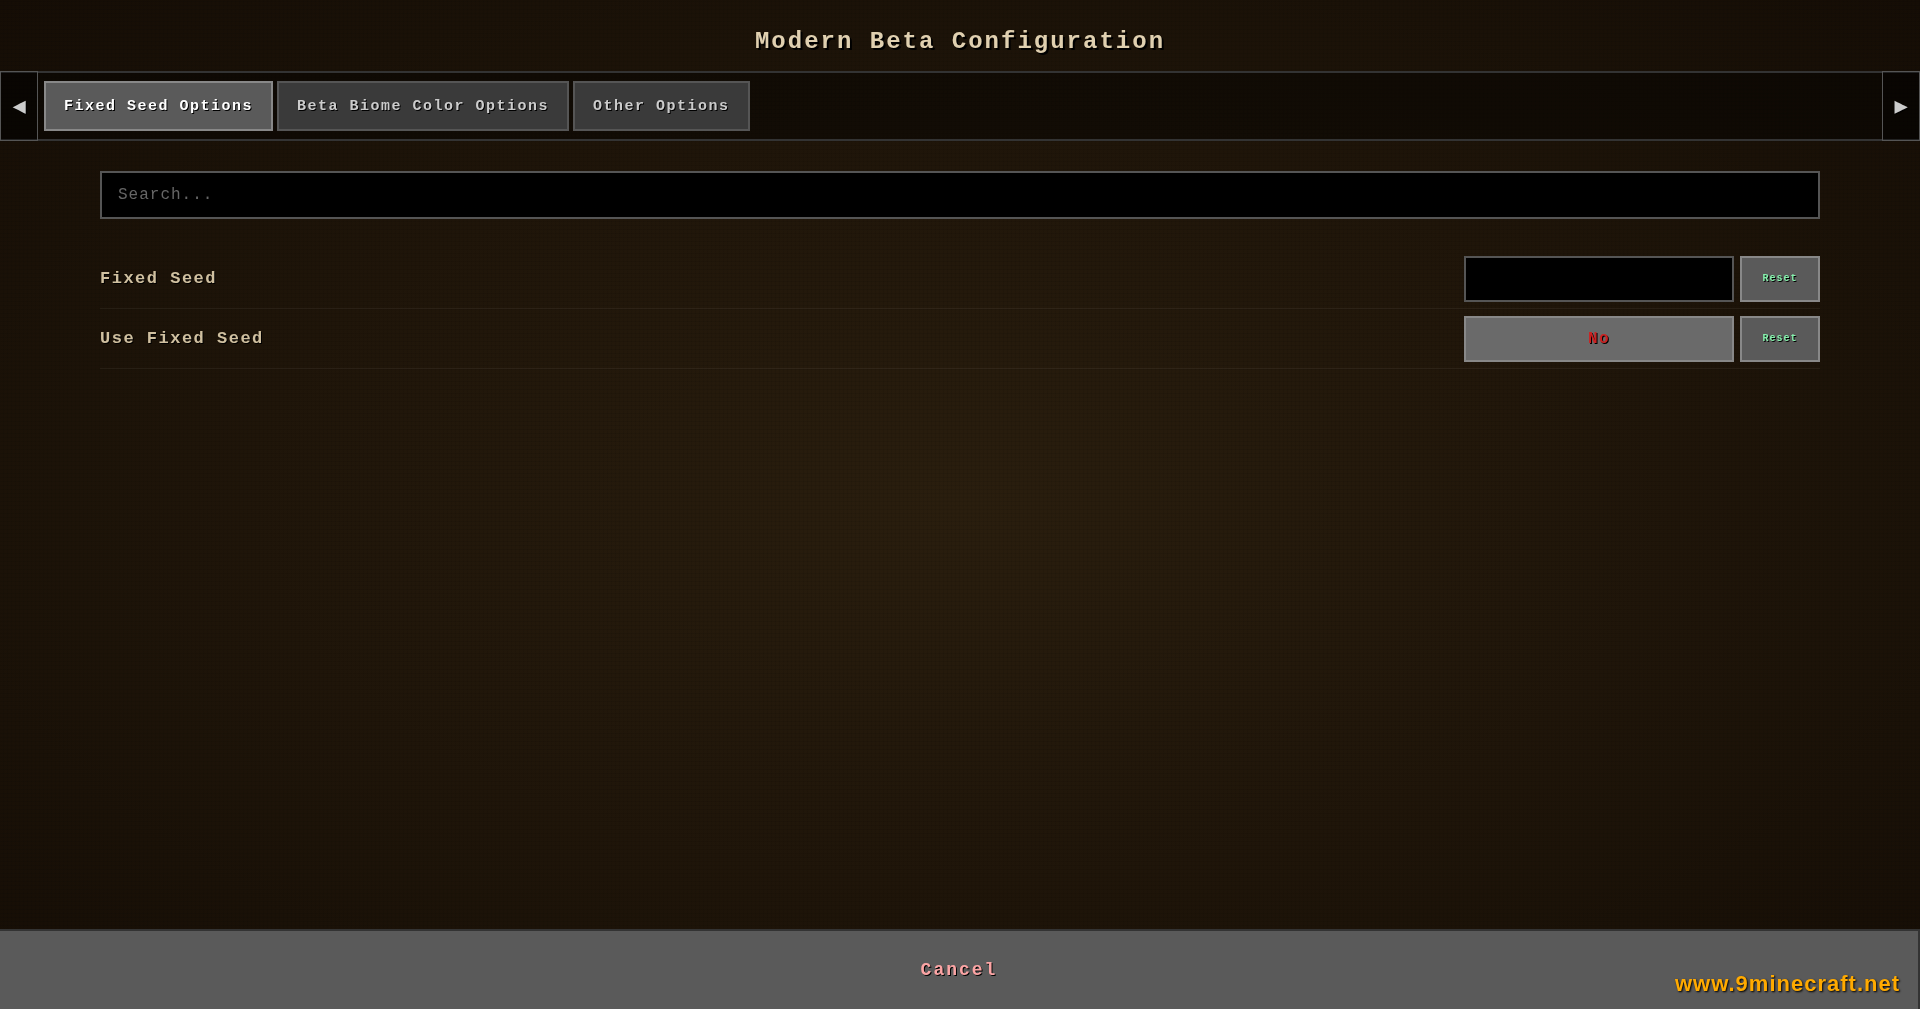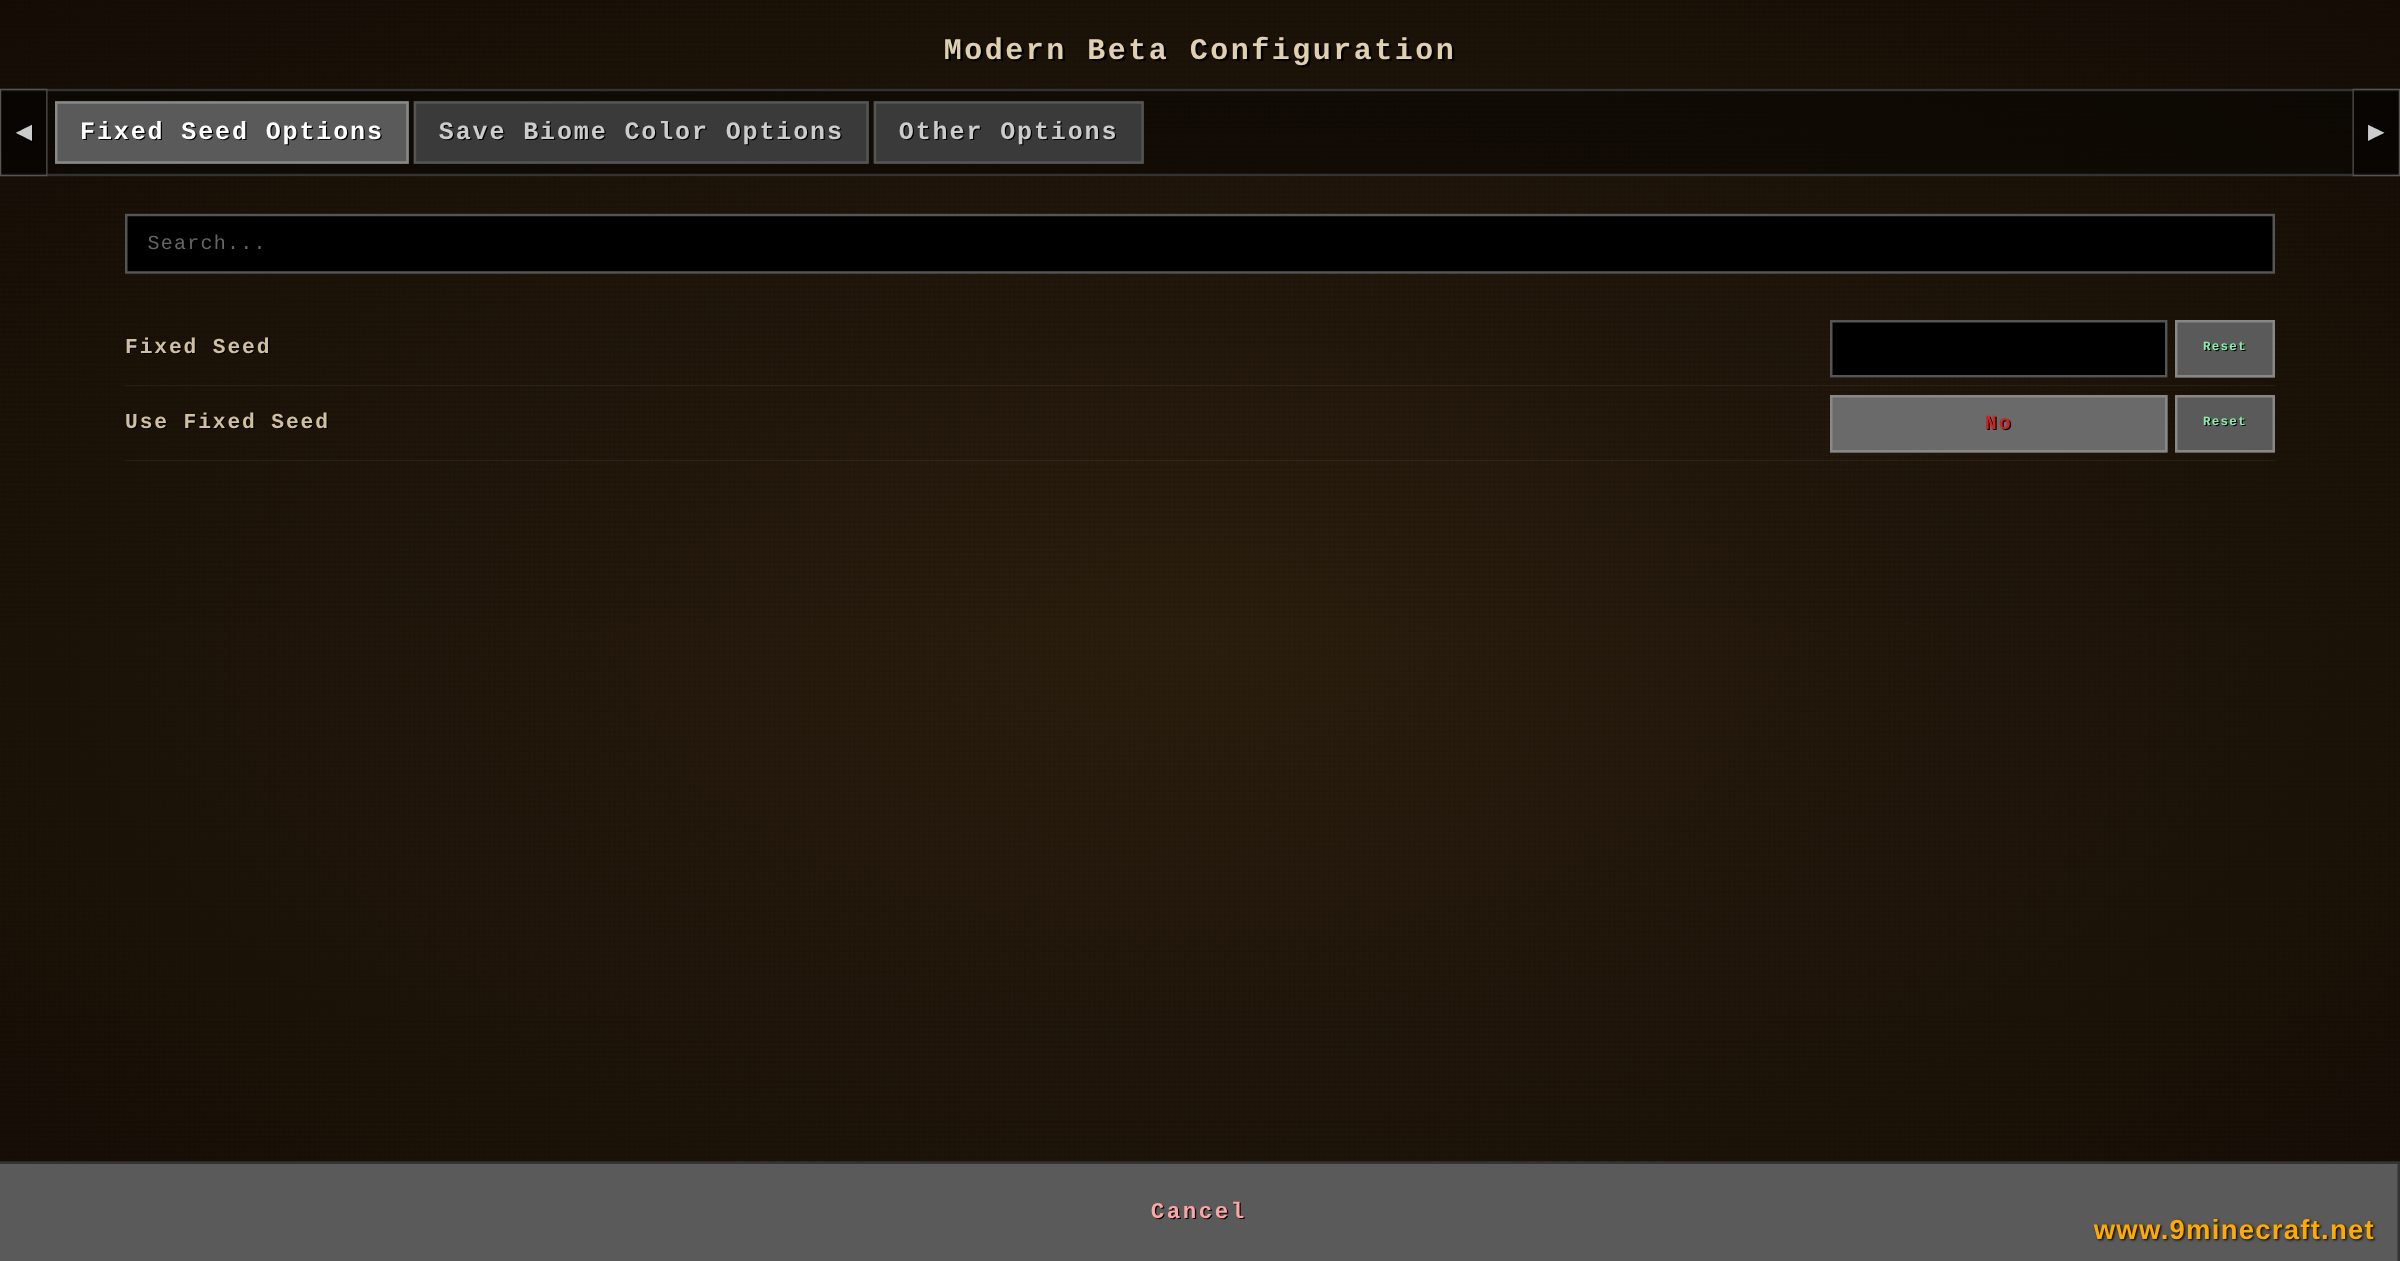--- a/index.html
+++ b/index.html
@@ -101,21 +101,21 @@
       overflow: hidden;
     }
 
     .tab-item {
       height: 50px;
       padding: 0 18px;
       display: flex;
       align-items: center;
       justify-content: center;
       font-family: 'Courier New', monospace;
-      font-size: 20px;
+      font-size: 15px;
       font-weight: bold;
       letter-spacing: 1.5px;
       cursor: pointer;
       border: 2px solid #666;
       user-select: none;
       white-space: nowrap;
       text-shadow: 1px 1px 0 #000;
     }
 
     .tab-item.active {
@@ -292,21 +292,21 @@
 
 <div class="page-container">
 
   <div class="page-title">Modern Beta Configuration</div>
 
   <div class="tab-bar-wrapper">
     <div class="nav-arrow">◀</div>
 
     <div class="tab-bar">
       <div class="tab-item active">Fixed Seed Options</div>
-      <div class="tab-item inactive">Save Biome Color Options</div>
+      <div class="tab-item inactive">Beta Biome Color Options</div>
       <div class="tab-item inactive">Other Options</div>
     </div>
 
     <div class="nav-arrow">▶</div>
   </div>
 
   <div class="main-content">
 
     <div class="search-bar-wrapper">
       <input class="search-input" type="text" placeholder="Search..." style="">

